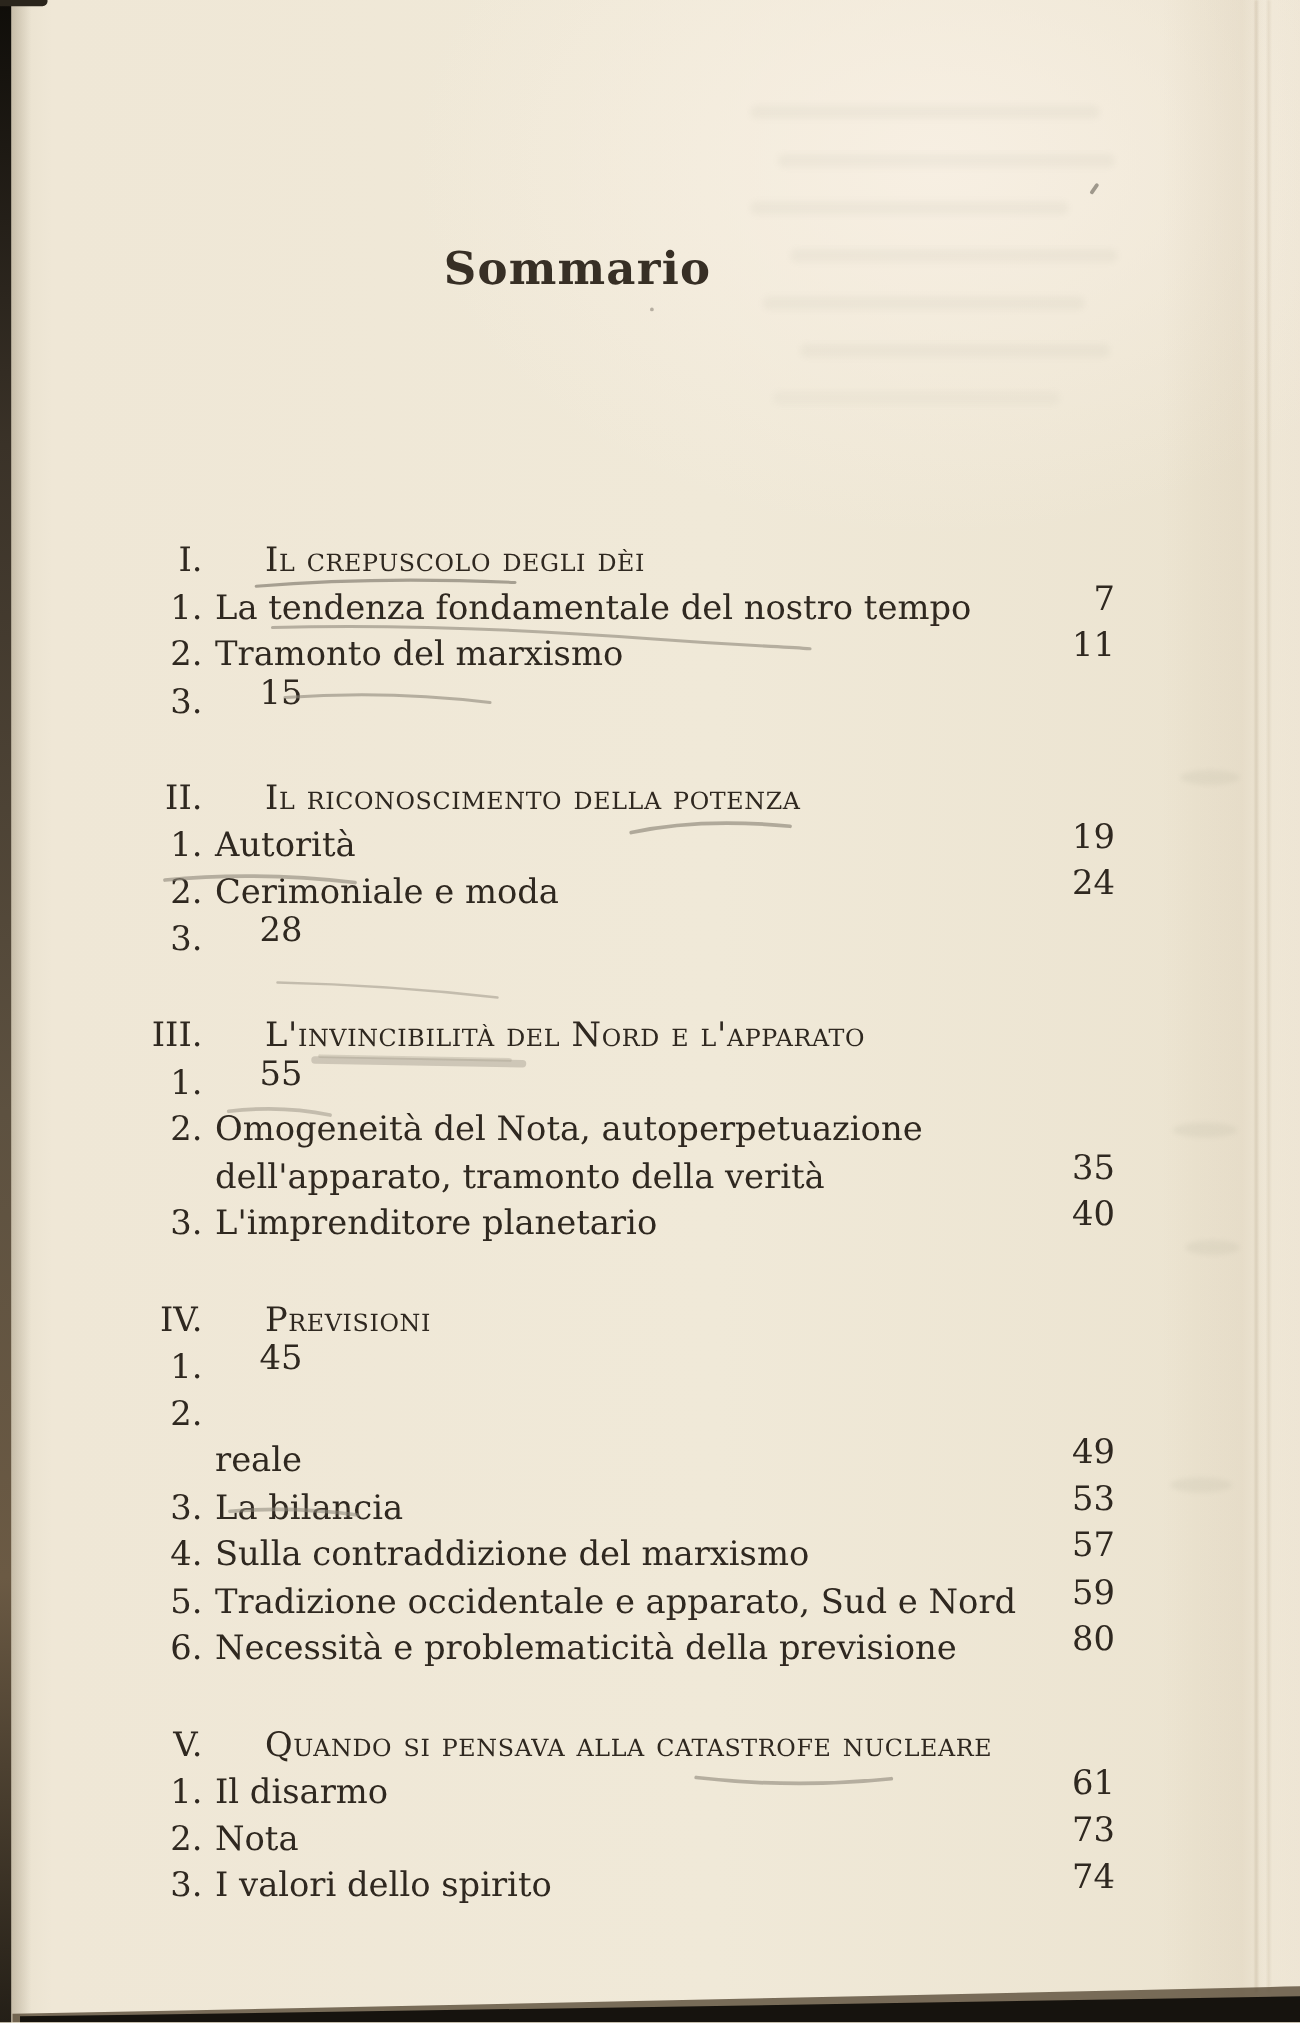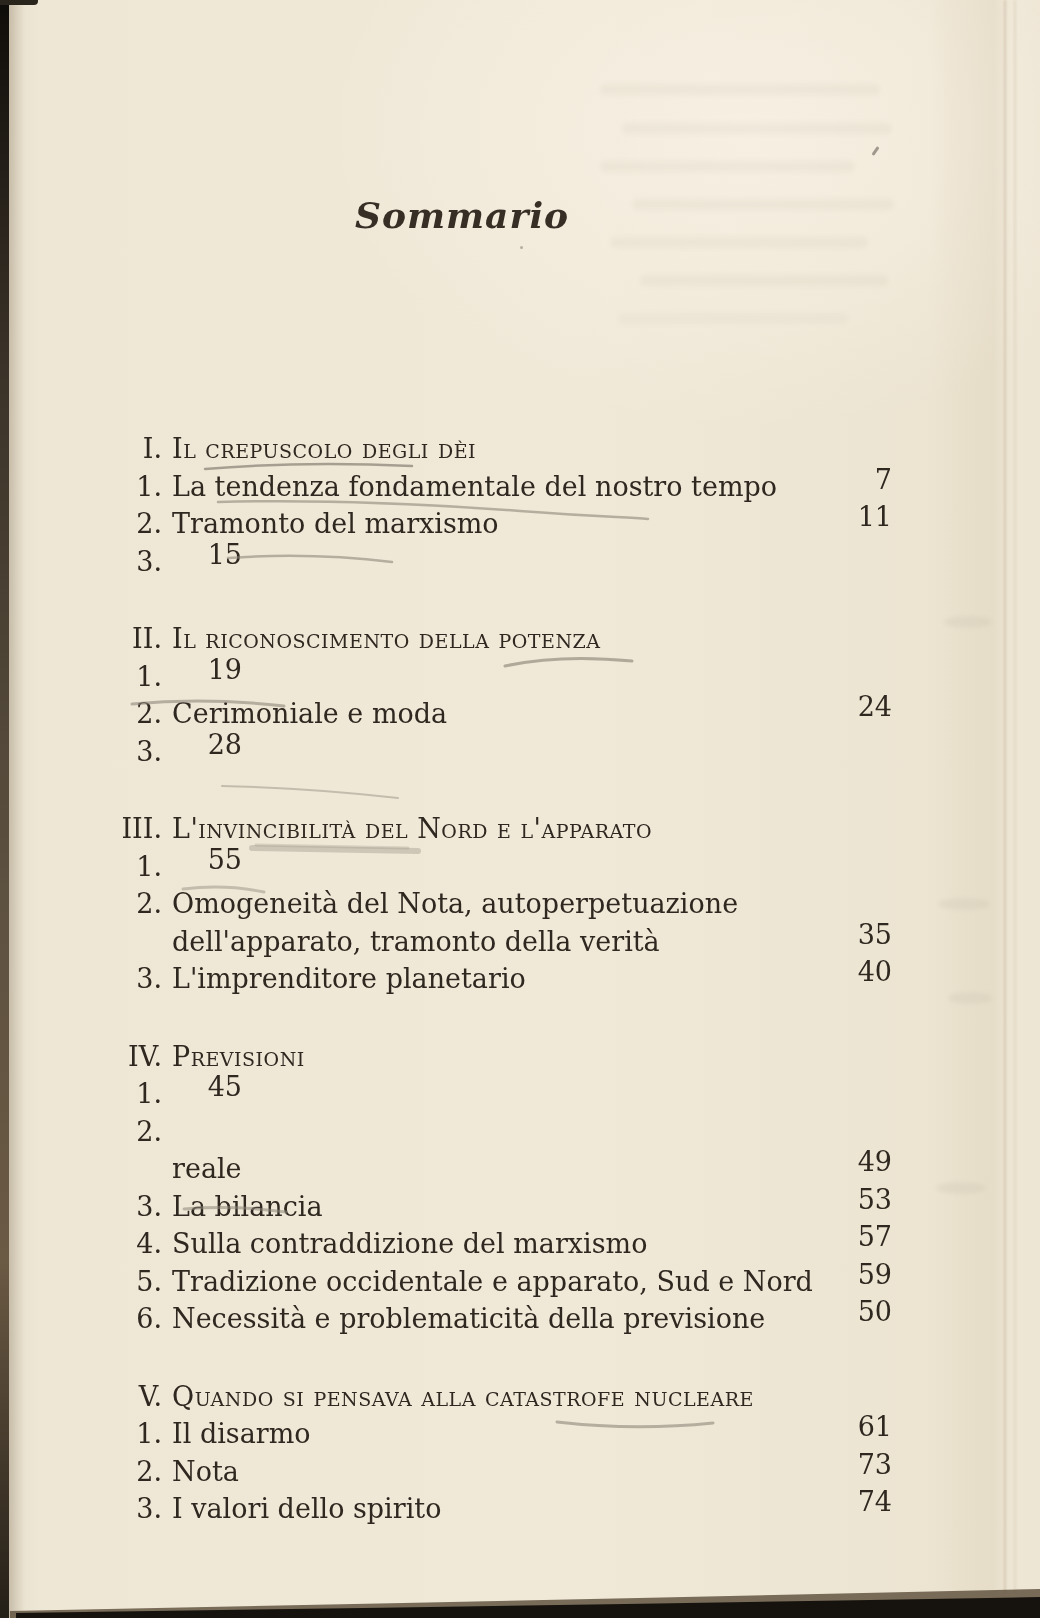--- a/index.html
+++ b/index.html
@@ -23,30 +23,30 @@
   .shade-right{position:absolute;top:0;bottom:0;right:0;width:110px;z-index:3;
     background:linear-gradient(90deg,rgba(200,185,155,0) 0%,rgba(195,178,148,.18) 58%,rgba(235,226,208,.05) 75%,rgba(225,214,192,.15) 100%);}
   .edge-bottom-svg{position:absolute;left:0;top:0;z-index:6;pointer-events:none;}
   
   .ghost{position:absolute;background:#8e907c;opacity:.07;filter:blur(2.5px);height:11px;border-radius:6px;z-index:1;}
   .smudge{position:absolute;background:#8e907c;opacity:.10;filter:blur(2px);border-radius:50%;z-index:1;}
   .speck{position:absolute;background:#5a5348;border-radius:2px;z-index:2;}
   
   .title{
     position:absolute;top:170px;left:0;width:1040px;padding-right:116px;box-sizing:border-box;
-    text-align:center;font-size:36px;letter-spacing:1px;color:#372f25;z-index:2;font-style:italic;
+    text-align:center;font-size:36px;letter-spacing:1px;color:#372f25;z-index:2;
   }
   .toc{position:absolute;top:430px;left:110px;right:148px;z-index:2;color:#2f2820;}
   .sec{margin-top:40px;}
   .sec:first-child{margin-top:0;}
   .row{display:flex;align-items:baseline;height:37.5px;line-height:37.5px;white-space:nowrap;}
   .col-num{flex:0 0 52px;text-align:right;margin-right:10px;font-size:27px;}
   .col-text{flex:1 1 auto;font-size:27px;overflow:visible;}
   .col-page{flex:0 0 70px;text-align:right;font-size:27px;transform:translateY(-7px);}
-  .head-row .col-text{font-variant-caps:small-caps;font-variant:small-caps;letter-spacing:.5px;}
+  .head-row .col-text{font-variant-caps:small-caps;font-variant:small-caps;letter-spacing:.5px;margin-left:40px;}
   
   .pencil-layer{position:absolute;left:0;top:0;z-index:7;pointer-events:none;}
 </style>
 </head>
 <body>
 
 <div class="ghost noselect" style="left:600px;top:84px;width:280px;"></div>
 <div class="ghost noselect" style="left:622px;top:123px;width:270px;"></div>
 <div class="ghost noselect" style="left:600px;top:161px;width:255px;"></div>
 <div class="ghost noselect" style="left:632px;top:199px;width:262px;"></div>
@@ -89,20 +89,21 @@
 
   <section class="sec">
     <div class="row head-row">
       <span class="col-num">II.</span>
       <span class="col-text">Il riconoscimento della potenza</span>
       <span class="col-page"></span>
     </div>
 
   <div class="row item-row">
     <span class="col-num">1.</span>
+    <span class="col-text">Autorità</span>
     <span class="col-page">19</span>
   </div>
 
   <div class="row item-row">
     <span class="col-num">2.</span>
     <span class="col-text">Cerimoniale e moda</span>
     <span class="col-page">24</span>
   </div>
 
   <div class="row item-row">
@@ -179,21 +180,21 @@
 
   <div class="row item-row">
     <span class="col-num">5.</span>
     <span class="col-text">Tradizione occidentale e apparato, Sud e Nord</span>
     <span class="col-page">59</span>
   </div>
 
   <div class="row item-row">
     <span class="col-num">6.</span>
     <span class="col-text">Necessità e problematicità della previsione</span>
-    <span class="col-page">50</span>
+    <span class="col-page">80</span>
   </div>
 </section>
 
   <section class="sec">
     <div class="row head-row">
       <span class="col-num">V.</span>
       <span class="col-text">Quando si pensava alla catastrofe nucleare</span>
       <span class="col-page"></span>
     </div>
 

